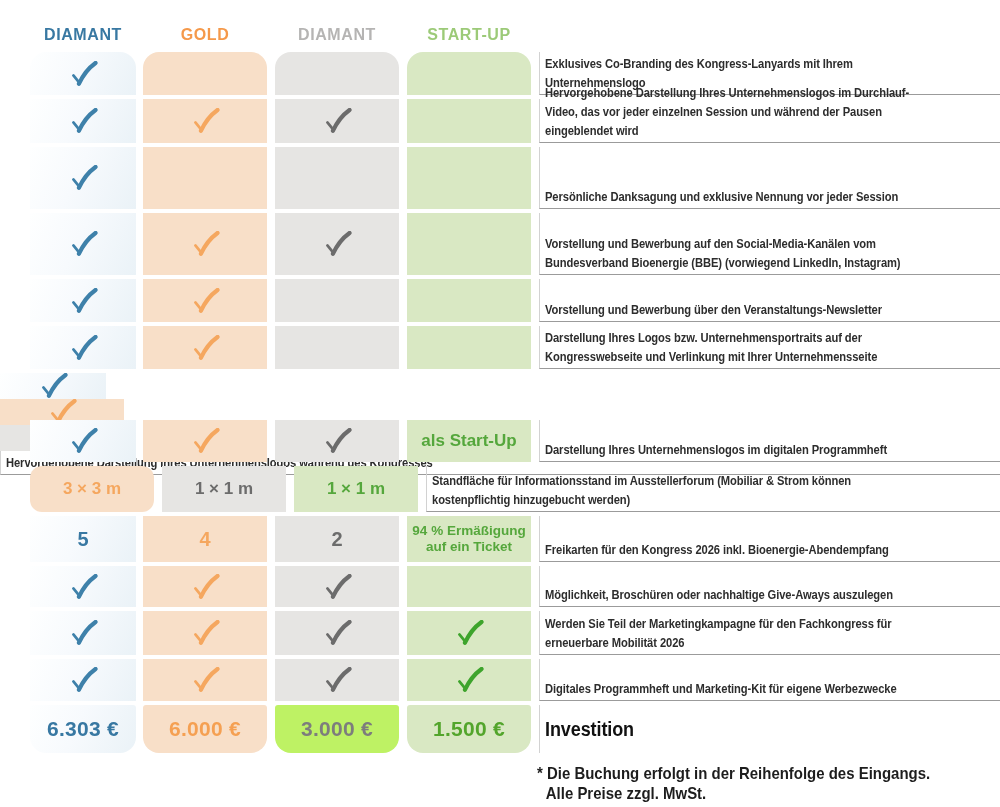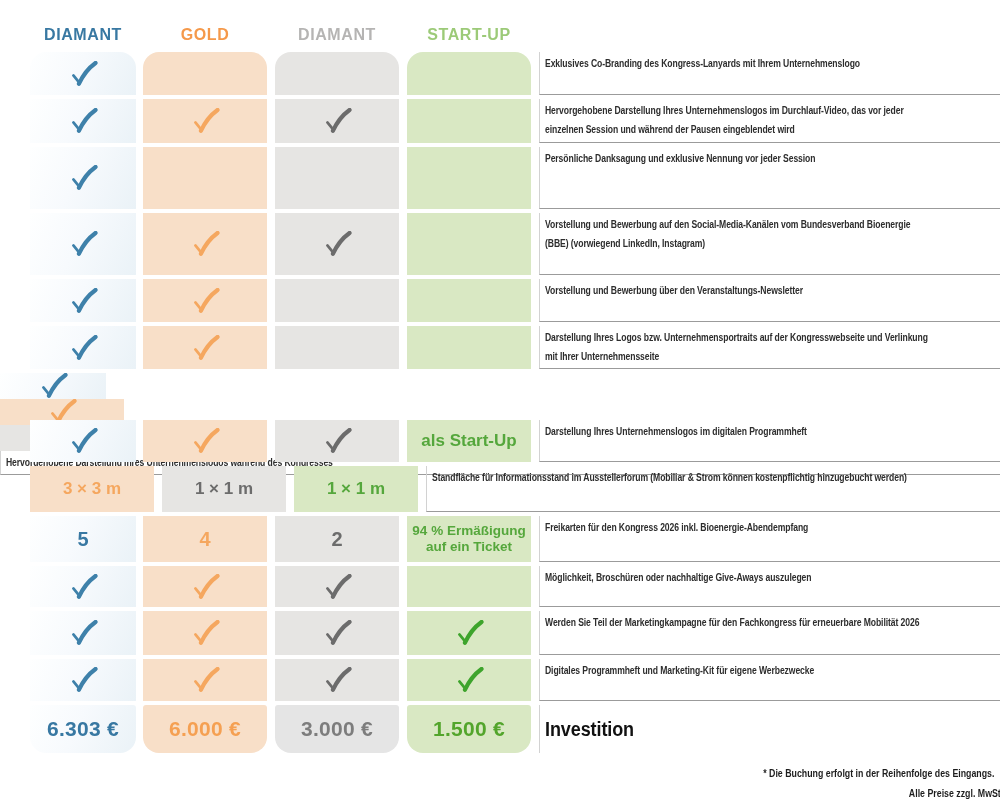--- a/index.html
+++ b/index.html
@@ -36,25 +36,25 @@
   #rows .row:nth-child(10){height:46px;}
   #rows .row:nth-child(11){height:41px;}
   #rows .row:nth-child(12){height:44px;}
   #rows .row:nth-child(13){height:42px;}
 
   .top-round{border-radius:16px 16px 0 0;}
   .bg-diamant{background:linear-gradient(115deg,#feffff 0%,#f7fafd 45%,#eaf2f7 100%);}
 
   
   .desc{
-    flex:1;display:flex;align-items:flex-start;
+    flex:1;display:flex;align-items:flex-end;
     border-left:1px solid #d2d2d2;
     border-bottom:1px solid #9b9b9b;
     padding:2px 2px 2px 5px;
-    color:#2d2d2d;font-size:10px;font-weight:700;line-height:19px;
+    color:#2d2d2d;font-size:13px;font-weight:700;line-height:19px;
     overflow:visible;
   }
   .desc-inner{display:block;transform:scaleX(.86);transform-origin:0 50%;width:116%;letter-spacing:-.1px;}
 
   
   .val{font-weight:700;font-size:17px;text-align:center;white-space:pre-line;line-height:1.15;}
   .val.big{font-size:20px;}
   .val.small{font-size:13.5px;line-height:16px;}
   .check{width:29px;height:26px;fill:none;}
   .check path{stroke:inherit;stroke-linecap:round;fill:none;}
@@ -68,21 +68,21 @@
   .invest{
     flex:1;display:flex;align-items:center;
     border-left:1px solid #d2d2d2;padding:2px 2px 2px 5px;
     color:#111;font-size:20px;font-weight:700;
   }
   .invest .desc-inner{transform:scaleX(.9);width:111%;}
 
   
   .footnote{
     position:absolute;left:537px;top:764px;width:456px;
-    color:#1d1d1d;font-size:10px;font-weight:700;line-height:19.5px;text-align:right;
+    color:#1d1d1d;font-size:17px;font-weight:700;line-height:19.5px;
   }
   .footnote .fn-line{transform:scaleX(.88);transform-origin:0 50%;width:114%;}
   .fn2{padding-left:10px;}
 </style>
 </head>
 <body>
 
 <div class="page">
   <div class="grid header" id="header-row">
       <div class="pad"></div>
@@ -267,21 +267,21 @@
         </div>
         <div class="cell w" style="background: rgb(217, 232, 195);">
           <span class="val" style="color: rgb(85, 167, 60);">als Start-Up</span>
         </div>
         <div class="desc">
           <span class="desc-inner">Darstellung Ihres Unternehmenslogos im digitalen Programmheft</span>
         </div>
       </div>
       <div class="grid row">
         <div class="pad"></div>
-        <div class="cell w" style="background: rgb(248, 223, 200);">
+        <div class="cell w" style="background: rgb(248, 223, 200); border-radius: 12px;">
           <span class="val" style="color: rgb(245, 167, 95);">3 × 3 m</span>
         </div>
         <div class="cell w" style="background: rgb(230, 229, 227);">
           <span class="val" style="color: rgb(108, 108, 108);">1 × 1 m</span>
         </div>
         <div class="cell w" style="background: rgb(217, 232, 195);">
           <span class="val" style="color: rgb(85, 167, 60);">1 × 1 m</span>
         </div>
         <div class="desc">
           <span class="desc-inner">Standfläche für Informationsstand im Ausstellerforum (Mobiliar &amp; Strom können kostenpflichtig hinzugebucht werden)</span>
@@ -393,21 +393,21 @@
       </div>
     </div>
   <div class="grid price-row" id="price-row">
       <div class="pad"></div>
       <div class="cell price-cell w-d bg-diamant">
         <span class="price-text" style="color: rgb(56, 120, 162);">6.303 €</span>
       </div>
       <div class="cell price-cell w" style="background: rgb(248, 223, 200);">
         <span class="price-text" style="color: rgb(245, 160, 82);">6.000 €</span>
       </div>
-      <div class="cell price-cell w" style="background: #e5e5e5;">
+      <div class="cell price-cell w" style="background: #bef264;">
         <span class="price-text" style="color: rgb(125, 125, 125);">3.000 €</span>
       </div>
       <div class="cell price-cell w" style="background: rgb(217, 232, 195);">
         <span class="price-text" style="color: rgb(83, 165, 44);">1.500 €</span>
       </div>
       <div class="invest">
         <span class="desc-inner">Investition</span>
       </div>
     </div>
   <div class="footnote">

